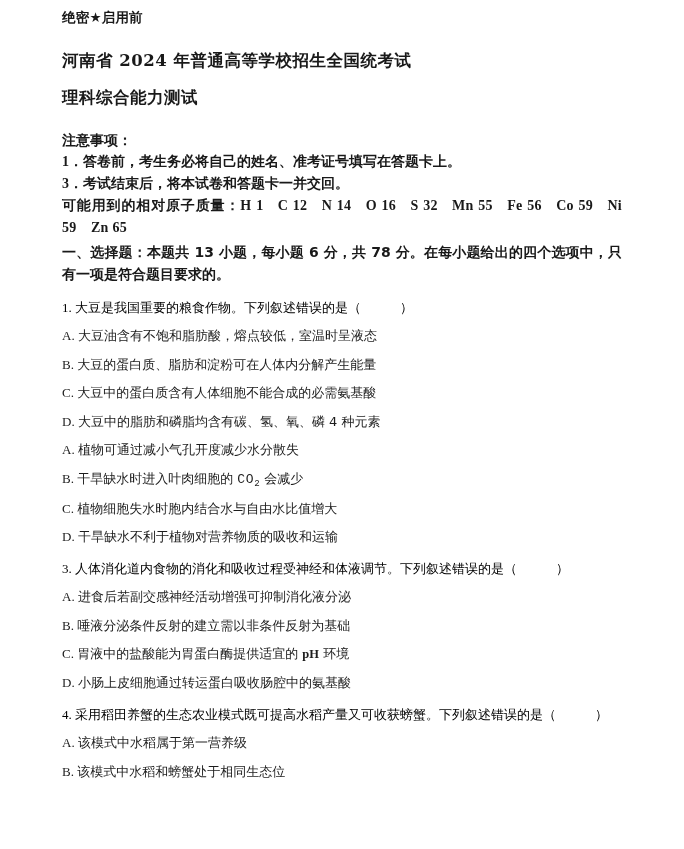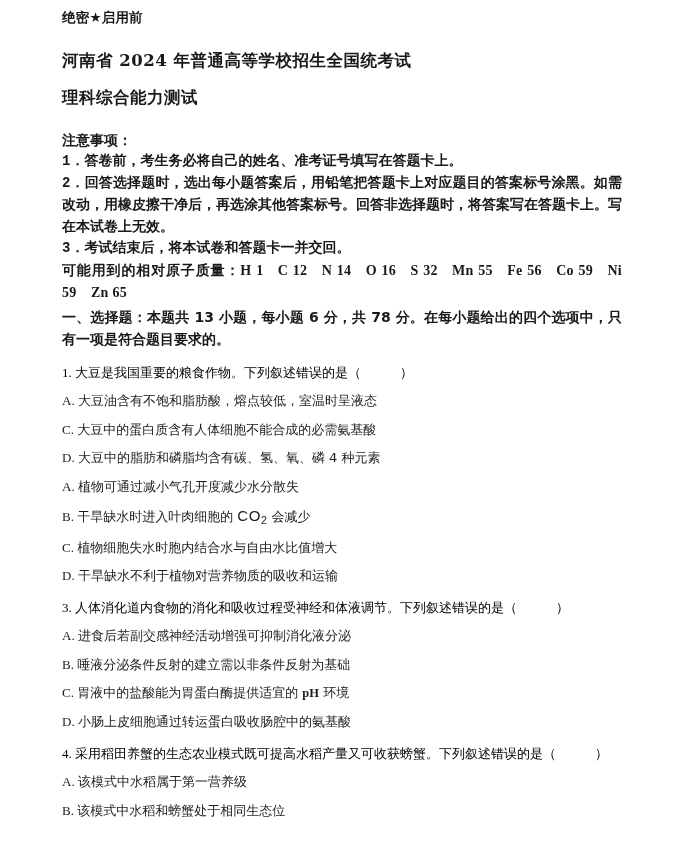--- a/index.html
+++ b/index.html
@@ -68,21 +68,21 @@
     margin-top: 21px;
   }
   .notes-heading {
     font-family: "DejaVu Sans", "Liberation Sans", sans-serif;
     font-weight: bold;
     font-size: 14px;
     line-height: 1.55;
     margin: 0;
   }
   .note-item {
-    font-family: Liberation Mono, monospace;
+    font-family: Liberation Serif, serif;
     font-weight: bold;
     font-size: 14px;
     line-height: 1.55;
     margin: 0;
     text-align: justify;
     text-justify: inter-character;
   }
   .atomic-mass {
     font-family: "DejaVu Sans", "Liberation Sans", sans-serif;
     font-weight: bold;
@@ -131,22 +131,22 @@
     margin: 0 0 9px 0;
     color: #1c1c1c;
   }
   .q-option .ol {
     font-family: "Liberation Serif", "DejaVu Serif", serif;
     font-size: 13px;
   }
   .q-block { margin-bottom: 0; }
   .sub { font-size: 0.7em; vertical-align: -0.28em; }
   .chem {
-    font-family: Liberation Sans, sans-serif;
-    font-size: 15px;
+    font-family: Liberation Mono, monospace;
+    font-size: 13px;
     letter-spacing: 0.6px;
   }
   .sym {
     font-family: "Liberation Serif", "DejaVu Serif", serif;
     font-weight: bold;
     font-size: 12.5px;
   }
 </style>
 </head>
 <body>
@@ -155,33 +155,33 @@
   <div class="content">
 
     <div class="secrecy">绝密★启用前</div>
 
     <div class="doc-title">河南省 2024 年普通高等学校招生全国统考试</div>
     <div class="doc-subtitle">理科综合能力测试</div>
 
     <div class="notes">
       <div class="notes-heading">注意事项：</div>
       <div class="note-item">1．答卷前，考生务必将自己的姓名、准考证号填写在答题卡上。</div>
-      <div class="note-item">2．回答选择题时，选出每小题答案后，用铅笔把答题卡上对应题目的答案标号涂黑。如需改动，用橡皮擦干净后，再选涂其他答案标号。回答非选择题时，将答案写在答题卡上。写在本试卷上无效。</div>
       <div class="note-item">3．考试结束后，将本试卷和答题卡一并交回。</div>
       <div class="atomic-mass">
         <span>可能用到的相对原子质量：</span><span class="el" id="atomic-list">H 1 C 12 N 14 O 16 S 32 Mn 55 Fe 56 Co 59 Ni 59 Zn 65</span>
       </div>
     </div>
 
     <div class="section-heading">一、选择题：本题共 13 小题，每小题 6 分，共 78 分。在每小题给出的四个选项中，只有一项是符合题目要求的。</div>
 
     <div class="questions" id="questions-root">
         <div class="q-block">
           <div class="q-stem"><span class="qn">1. </span><span>大豆是我国重要的粮食作物。下列叙述错误的是（　　　）</span></div>
           <div class="q-option"><span class="ol">A. </span><span>大豆油含有不饱和脂肪酸，熔点较低，室温时呈液态</span></div>
+          <div class="q-option"><span class="ol">B. </span><span>大豆的蛋白质、脂肪和淀粉可在人体内分解产生能量</span></div>
           <div class="q-option"><span class="ol">C. </span><span>大豆中的蛋白质含有人体细胞不能合成的必需氨基酸</span></div>
           <div class="q-option"><span class="ol">D. </span><span>大豆中的脂肪和磷脂均含有碳、氢、氧、磷 4 种元素</span></div>
         </div>
         <div class="q-block">
           <div class="q-option"><span class="ol">A. </span><span>植物可通过减小气孔开度减少水分散失</span></div>
           <div class="q-option"><span class="ol">B. </span><span>干旱缺水时进入叶肉细胞的 <span class="chem">CO<span class="sub">2</span></span> 会减少</span></div>
           <div class="q-option"><span class="ol">C. </span><span>植物细胞失水时胞内结合水与自由水比值增大</span></div>
           <div class="q-option"><span class="ol">D. </span><span>干旱缺水不利于植物对营养物质的吸收和运输</span></div>
         </div>
         <div class="q-block">

